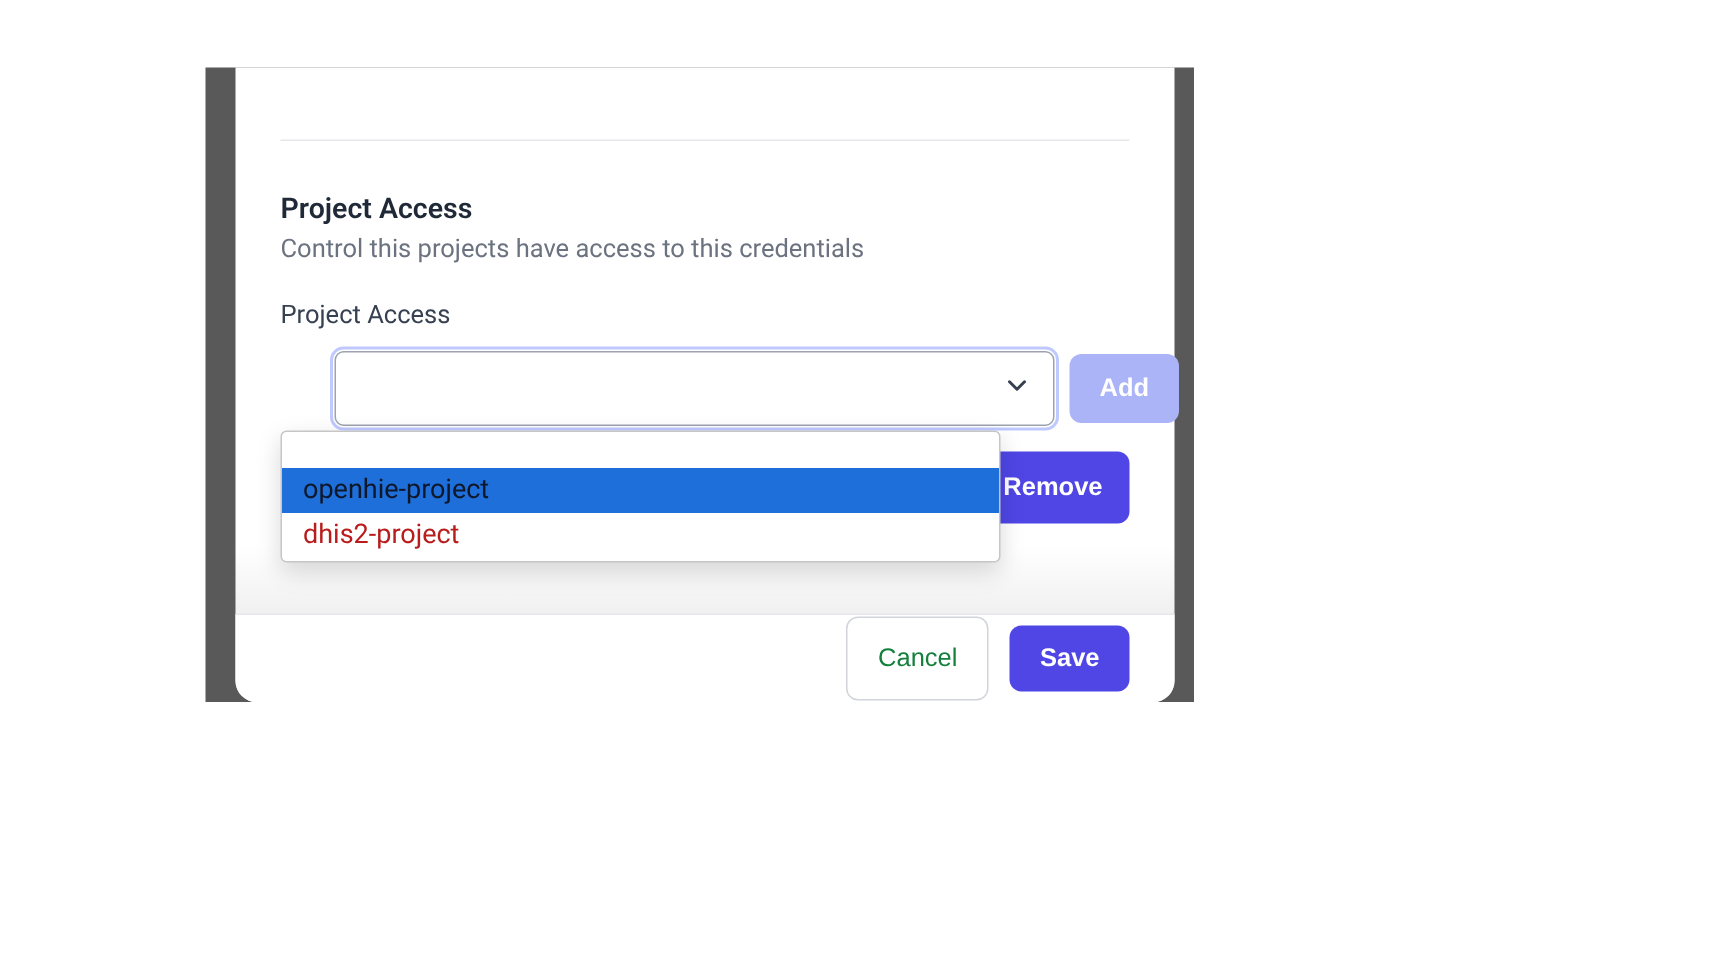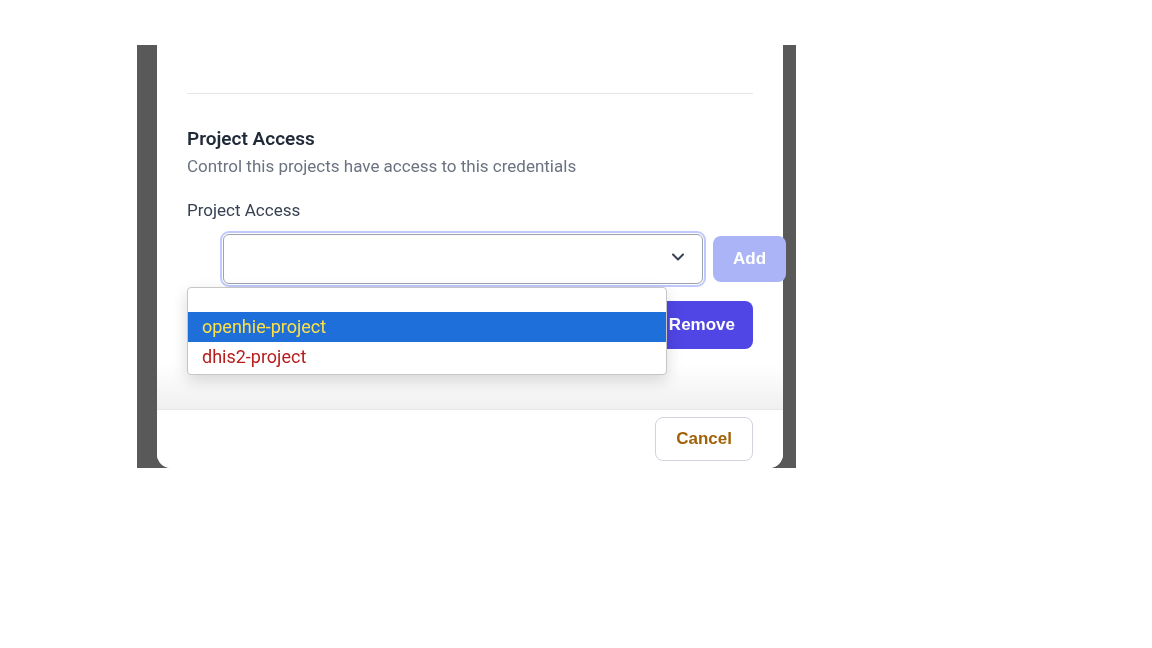--- a/index.html
+++ b/index.html
@@ -119,21 +119,21 @@
     }
     .dropdown-option {
       padding: 2px 14px;
       font-size: 18px;
       color: #b91c1c;
       cursor: pointer;
       line-height: 26px;
     }
     .dropdown-option.highlighted {
       background: #1e6fd9;
-      color: #fde047;
+      color: #0f172a;
     }
     .remove-btn {
       position: absolute;
       top: 256px;
       right: 30px;
       height: 48px;
       padding: 0 18px;
       background: #4f46e5;
       color: #fff;
       border: none;
@@ -168,28 +168,28 @@
       bottom: 0;
       background: #fff;
       display: flex;
       justify-content: flex-end;
       align-items: center;
       gap: 14px;
       padding: 0 30px;
       border-radius: 0 0 14px 14px;
     }
     .cancel-btn {
-      height: 44px;
+      height: 56px;
       padding: 0 20px;
       background: #fff;
-      color: #a16207;
+      color: #15803d;
       border: 1px solid #d1d5db;
       border-radius: 8px;
       font-size: 17px;
-      font-weight: 700;
+      font-weight: 400;
       cursor: pointer;
     }
     .save-btn {
       height: 44px;
       padding: 0 20px;
       background: #4f46e5;
       color: #fff;
       border: none;
       border-radius: 8px;
       font-size: 17px;
@@ -225,14 +225,15 @@
   <div class="dropdown">
     <div class="dropdown-option highlighted">openhie-project</div>
     <div class="dropdown-option">dhis2-project</div>
   </div>
 
   <div class="footer-shadow"></div>
   <div class="footer-separator"></div>
 
   <div class="footer">
     <button class="cancel-btn">Cancel</button>
+    <button class="save-btn">Save</button>
   </div>
 </div>
 
 </body></html>

